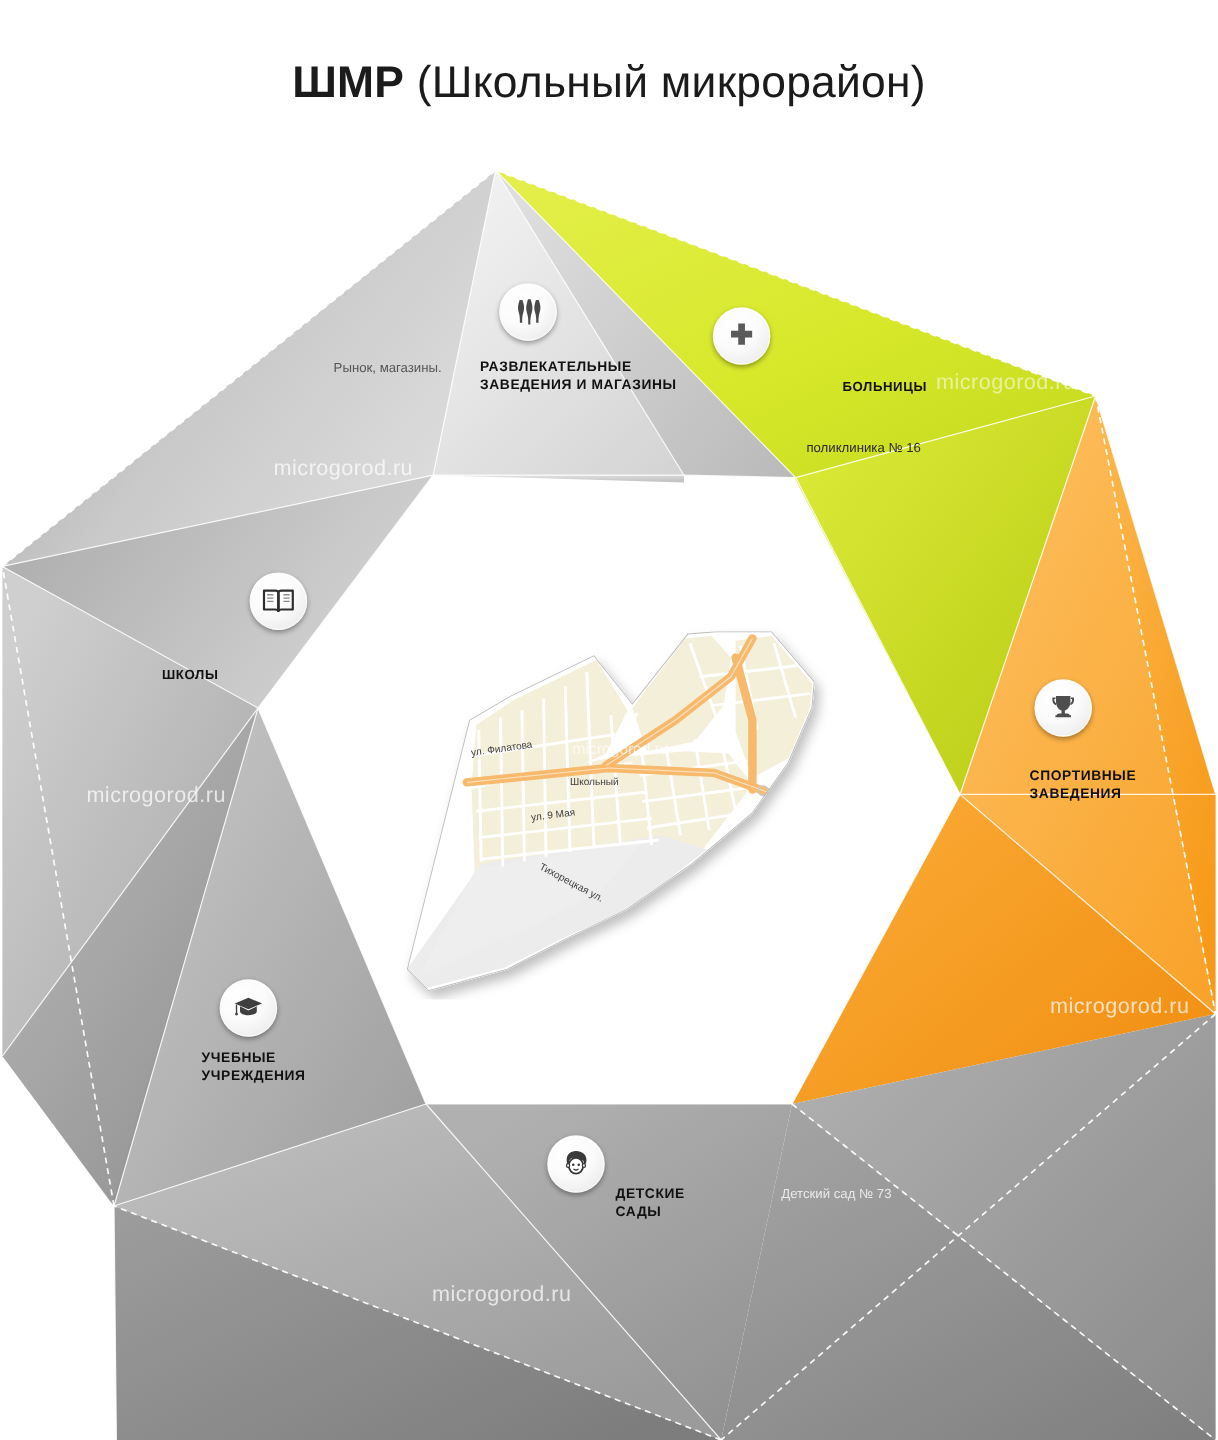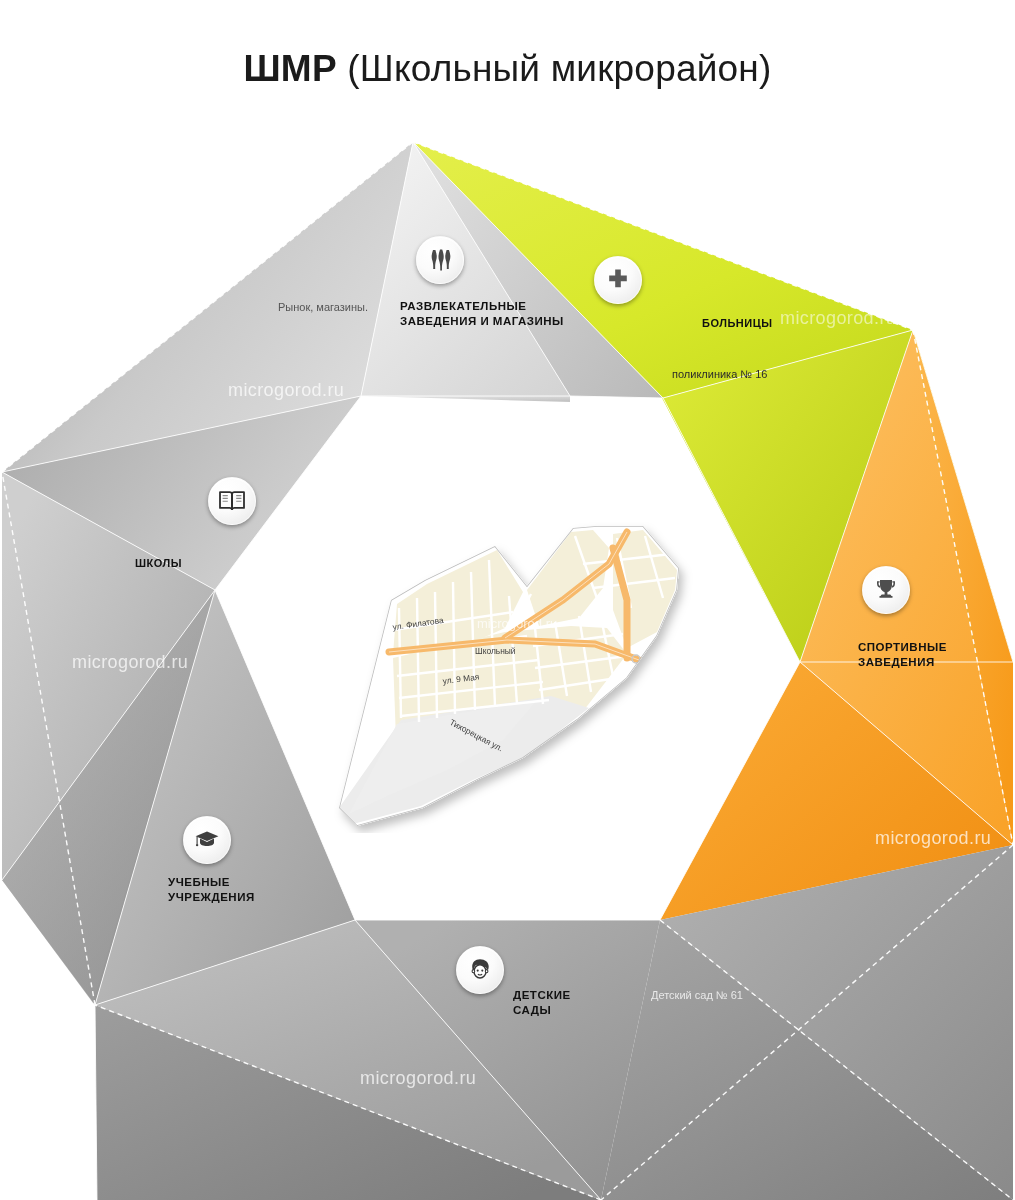--- a/index.html
+++ b/index.html
@@ -307,21 +307,21 @@
   <div class="cat-label" style="left:168px;top:875px;width:140px;">УЧЕБНЫЕ
 УЧРЕЖДЕНИЯ</div>
 
   <div class="cat-label big" style="left:135px;top:530px;margin-top:26px;">ШКОЛЫ</div>
 
   <div class="sub-label light" style="left:278px;top:300px;">Рынок, магазины.</div>
 
   <div class="sub-label" style="left:672px;top:367px;">поликлиника № 16</div>
 
 
-  <div class="sub-label" style="left:651px;top:988px;color:#e9e9e9;">Детский сад № 61</div>
+  <div class="sub-label" style="left:651px;top:988px;color:#e9e9e9;">Детский сад № 73</div>
 
 
   <div class="wm" style="left:228px;top:380px;">microgorod.ru</div>
   <div class="wm dim" style="left:780px;top:308px;">microgorod.ru</div>
   <div class="wm" style="left:72px;top:652px;">microgorod.ru</div>
   <div class="wm" style="left:875px;top:828px;">microgorod.ru</div>
   <div class="wm" style="left:360px;top:1068px;">microgorod.ru</div>
 
   <div id="mapwrap">
     <svg width="390" height="325" viewBox="0 0 390 325">

